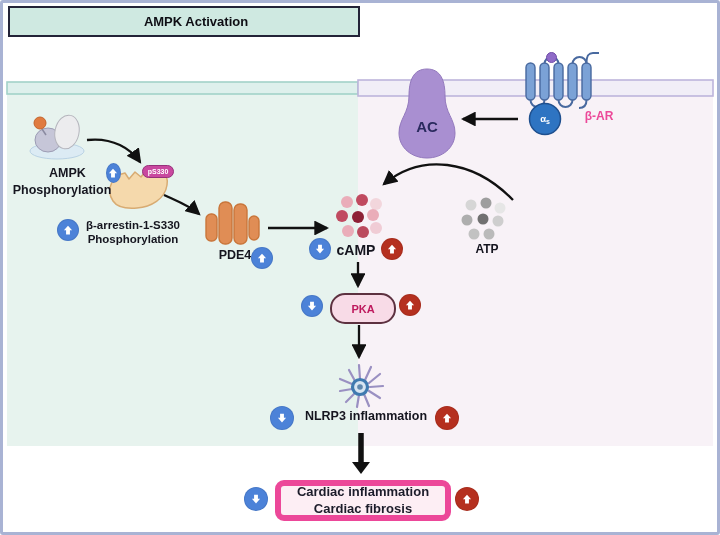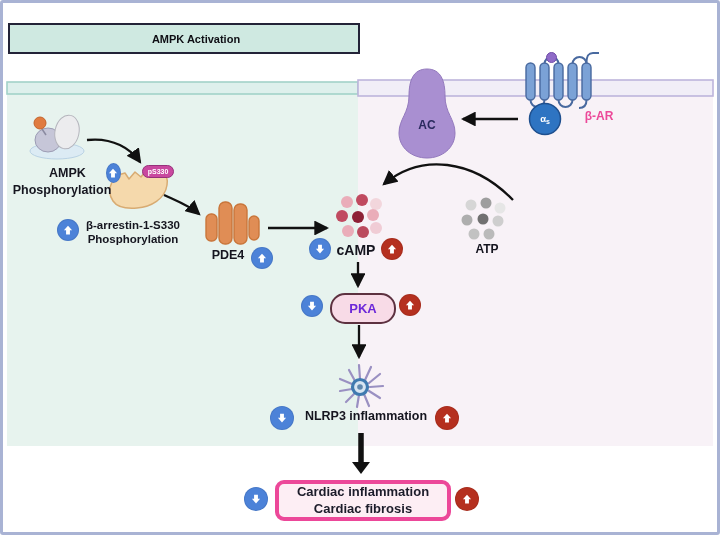--- a/index.html
+++ b/index.html
@@ -1,42 +1,42 @@
 <!DOCTYPE html>
 <html><head>
 <meta charset="utf-8">
 <style>
   html,body{margin:0;padding:0;background:#fff;font-family:"Liberation Sans",sans-serif;}
   #canvas{position:relative;width:720px;height:535px;background:#ffffff;border:3px solid #a9b3d4;box-sizing:border-box;overflow:hidden;border-radius:3px;}
   #gfx{position:absolute;left:0;top:0;width:714px;height:529px;}
 
   
-  .hdr{position:absolute;top:20px;height:31px;display:flex;align-items:center;justify-content:center;
-       font-weight:bold;font-size:11px;color:#0e0e14;box-sizing:border-box;border:2px solid #232338;padding-left:24px;}
+  .hdr{position:absolute;top:3px;height:31px;display:flex;align-items:center;justify-content:center;
+       font-weight:bold;font-size:13px;color:#0e0e14;box-sizing:border-box;border:2px solid #232338;padding-left:24px;}
   #hdr-left{left:5px;width:352px;background:#cfe9e1;}
   #hdr-right{left:355px;width:353px;background:#dcd7f1;}
 
   
   .lbl{position:absolute;font-weight:bold;color:#15151f;text-align:center;line-height:1.2;}
 
   
   .ind{position:absolute;width:22px;height:22px;border-radius:50%;display:flex;align-items:center;justify-content:center;box-shadow:0 0 0 1px rgba(0,0,0,0.08) inset;}
   .ind svg{width:14px;height:14px;fill:#ffffff;}
   .ind.blue{background:#4c82d8;}
   .ind.red{background:#b5301f;}
   .ind.down svg{transform:rotate(180deg);}
 
   .pill{position:absolute;left:139px;top:162px;width:32px;height:13px;border-radius:7px;background:#c9489f;
         border:1px solid #96307a;color:#fff;font-size:7px;font-weight:bold;display:flex;align-items:center;justify-content:center;box-sizing:border-box;}
 
   #pka-box{position:absolute;left:327px;top:290px;width:66px;height:31px;border-radius:15px;background:#f8dbe7;
            border:2.5px solid #5d3140;box-sizing:border-box;display:flex;align-items:center;justify-content:center;
-           font-weight:bold;font-size:13px;color:#6d28d9;}
+           font-weight:bold;font-size:11px;color:#be185d;}
   #outcome-box{position:absolute;left:272px;top:477px;width:176px;height:41px;border-radius:9px;background:#fdeef4;
-           border:4px solid #ec4899;box-sizing:border-box;display:flex;flex-direction:column;align-items:center;justify-content:center;
+           border:6px solid #ec4899;box-sizing:border-box;display:flex;flex-direction:column;align-items:center;justify-content:center;
            font-weight:bold;font-size:13px;color:#1c1c2a;line-height:1.25;}
 
   .row{display:flex;align-items:center;justify-content:center;gap:20px;padding-left:46px;}
   .sub{font-size:7px;vertical-align:-2px;}
 </style>
 </head>
 <body>
 
 <div id="canvas">
 
@@ -169,42 +169,42 @@
   <span class="ind blue up" style="left:54px;top:216px;">
     <svg viewBox="0 0 24 24">
         <path d="M12 4.5 L19 12.5 H15.3 V19.5 H8.7 V12.5 H5 Z"></path>
       </svg>
   </span>
   <div class="lbl" style="left:74px;top:216px;width:112px;font-size:11.5px;">
     <div>β-arrestin-1-S330</div>
     <div>Phosphorylation</div>
   </div>
 
-  <div class="lbl" style="left:205px;top:245px;width:40px;font-size:12.5px;">PDE4</div>
+  <div class="lbl" style="left:212px;top:245px;width:40px;font-size:12.5px;">PDE4</div>
   <span class="ind blue up" style="left:248px;top:244px;">
     <svg viewBox="0 0 24 24">
         <path d="M12 4.5 L19 12.5 H15.3 V19.5 H8.7 V12.5 H5 Z"></path>
       </svg>
   </span>
 
   <span class="ind blue down" style="left:306px;top:235px;">
     <svg viewBox="0 0 24 24">
         <path d="M12 4.5 L19 12.5 H15.3 V19.5 H8.7 V12.5 H5 Z"></path>
       </svg>
   </span>
   <div class="lbl" style="left:332px;top:239px;width:42px;font-size:14px;">cAMP</div>
   <span class="ind red up" style="left:378px;top:235px;">
     <svg viewBox="0 0 24 24">
         <path d="M12 4.5 L19 12.5 H15.3 V19.5 H8.7 V12.5 H5 Z"></path>
       </svg>
   </span>
 
   <div class="lbl" style="left:466px;top:239px;width:36px;font-size:12px;">ATP</div>
 
-  <div class="lbl" style="left:411px;top:115px;width:26px;font-size:12px;color:#2a2a5e;">AC</div>
+  <div class="lbl" style="left:411px;top:115px;width:26px;font-size:15px;color:#2a2a5e;">AC</div>
 
   <div class="lbl" style="left:527px;top:110px;width:30px;font-size:9.5px;color:#ffffff;">
     <span>α</span><span class="sub">s</span>
   </div>
 
   <div class="lbl" style="left:574px;top:106px;width:44px;font-size:12px;color:#ec4899;">β-AR</div>
 
   <span class="ind blue down" style="left:298px;top:292px;">
     <svg viewBox="0 0 24 24">
         <path d="M12 4.5 L19 12.5 H15.3 V19.5 H8.7 V12.5 H5 Z"></path>

